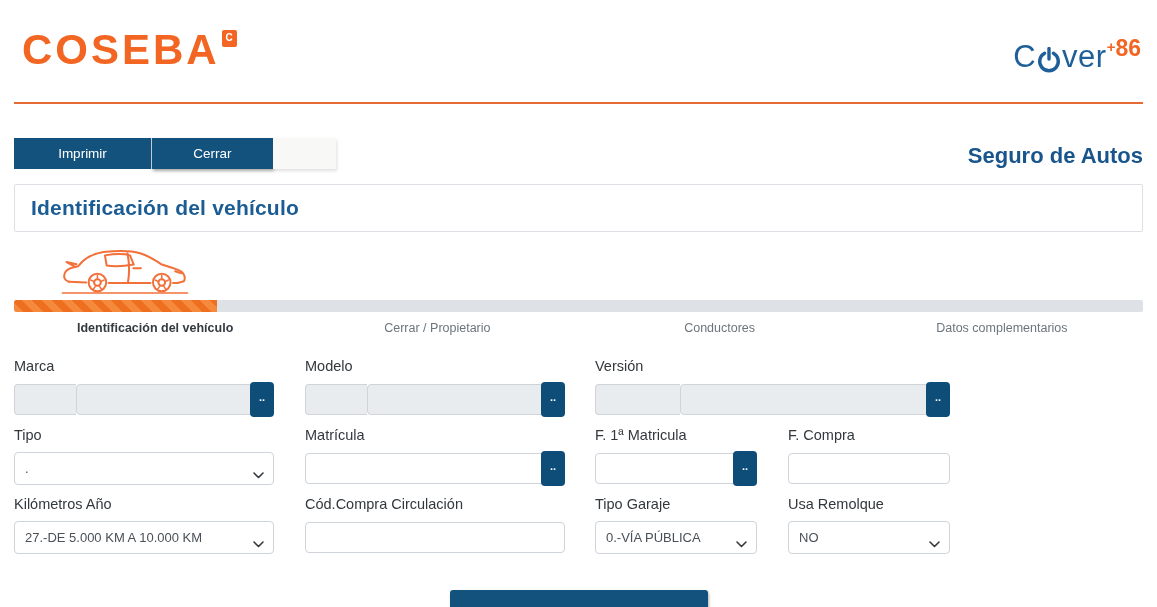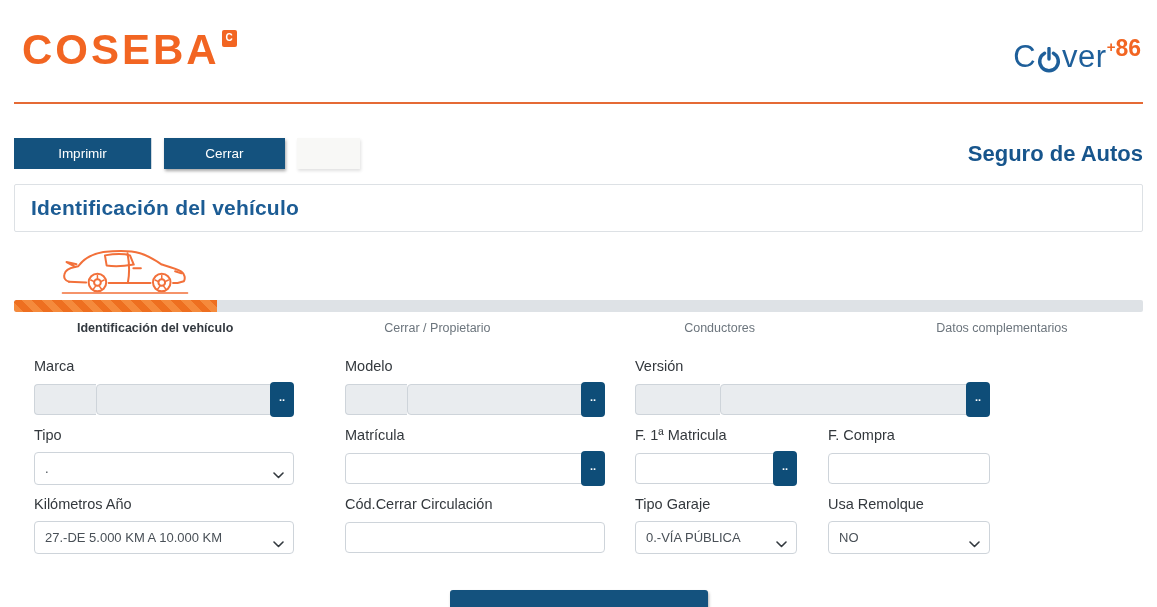--- a/index.html
+++ b/index.html
@@ -18,21 +18,21 @@
     margin:2px 0 0 2px; }
   .cover { display:flex; align-items:flex-start; margin:14px 2px 0 0; line-height:30px; }
   .cover-txt { color:#1e5f9a; font-size:31px; font-weight:500; letter-spacing:.5px; }
   .power-icon { margin:5px 1px 0 1px; }
   .cover-sup { color:var(--orange); font-weight:600; position:relative; top:-10px;
     font-size:23px; letter-spacing:0; }
   .cover-sup .plus { font-size:15px; vertical-align:4px; }
   .header-rule { height:2px; background:#e56a35; margin:0 14px; }
 
   
-  .toolbar { display:flex; align-items:center; margin-top:16px; height:31px;gap:12px; }
+  .toolbar { display:flex; align-items:flex-end; margin-top:16px; height:31px; }
   .navbtn { height:31px; background:var(--dkblue); color:#fff; font-size:13.5px;
     display:flex; align-items:center; justify-content:center; cursor:pointer;
     box-shadow:1px 2px 3px rgba(0,0,0,.35); }
   .navbtn.imprimir { width:138px; border-right:1px solid #cfd8e0; box-shadow:none; }
   .navbtn.cerrar { width:121px; }
   .nav-spacer { width:63px; height:31px; background:#f8f8f6; box-shadow:1px 2px 3px rgba(0,0,0,.12); }
   .navbtn.guardar { width:244px; }
   .product-title { margin-left:auto; color:#17558c; font-size:22px; font-weight:700; }
 
   
@@ -50,21 +50,21 @@
 
   
   .tabs { display:flex; margin-top:9px; }
   .tab { flex:1; text-align:center; font-size:12.5px; color:#6c757d; cursor:pointer; }
   .tab.active { color:#343a40; font-weight:700; }
 
   
   .form { margin-top:23px; }
   .frow { display:flex; margin-bottom:9px; }
   .fcol { display:flex; flex-direction:column; }
-  .w260 { width:260px;margin-left:20px; } .w355 { width:355px; } .w162 { width:162px; }
+  .w260 { width:260px; } .w355 { width:355px; } .w162 { width:162px; }
   .g31 { margin-right:31px; } .g30 { margin-right:30px; }
   label { font-size:14.5px; color:#33383d; margin-bottom:7px; display:block; }
   .ctrl-row { display:flex; align-items:center; height:37px; }
   input, select { font-family:"Liberation Sans",sans-serif; }
   .tinput { height:31px; border:1px solid #ced4da; border-radius:4px; background:#fff;
     font-size:13px; color:#495057; padding:0 8px; width:100%; min-width:0; outline:none; }
   .tinput:disabled, .tinput.dis { background:#e9ecef; }
   .combo-code { flex:0 0 24%; border-radius:4px 0 0 4px; border-right:none; }
   .combo-name { flex:1 1 auto; border-radius:0 4px 4px 0; border-left:1px solid #ced4da; }
   .dots-btn { flex:0 0 24px; height:35px; margin-left:-2px; background:#0e4d78; color:#fff;
@@ -231,21 +231,21 @@
             </select>
             <span class="chev">
               <svg width="11" height="7" viewBox="0 0 11 7">
                   <path d="M1 1 L5.5 5.5 L10 1" fill="none" stroke="#343a40" stroke-width="1.6" stroke-linecap="round" stroke-linejoin="round"></path>
                 </svg>
             </span>
           </div>
         </div>
       </div>
       <div class="fcol w260 g30">
-        <label>Cód.Cerrar Circulación</label>
+        <label>Cód.Compra Circulación</label>
         <div class="ctrl-row">
           <input class="tinput" value="" style="">
         </div>
       </div>
       <div class="fcol w162 g31">
         <label>Tipo Garaje</label>
         <div class="ctrl-row">
           <div class="selwrap">
             <select>
               <option>0.-VÍA PÚBLICA</option>

